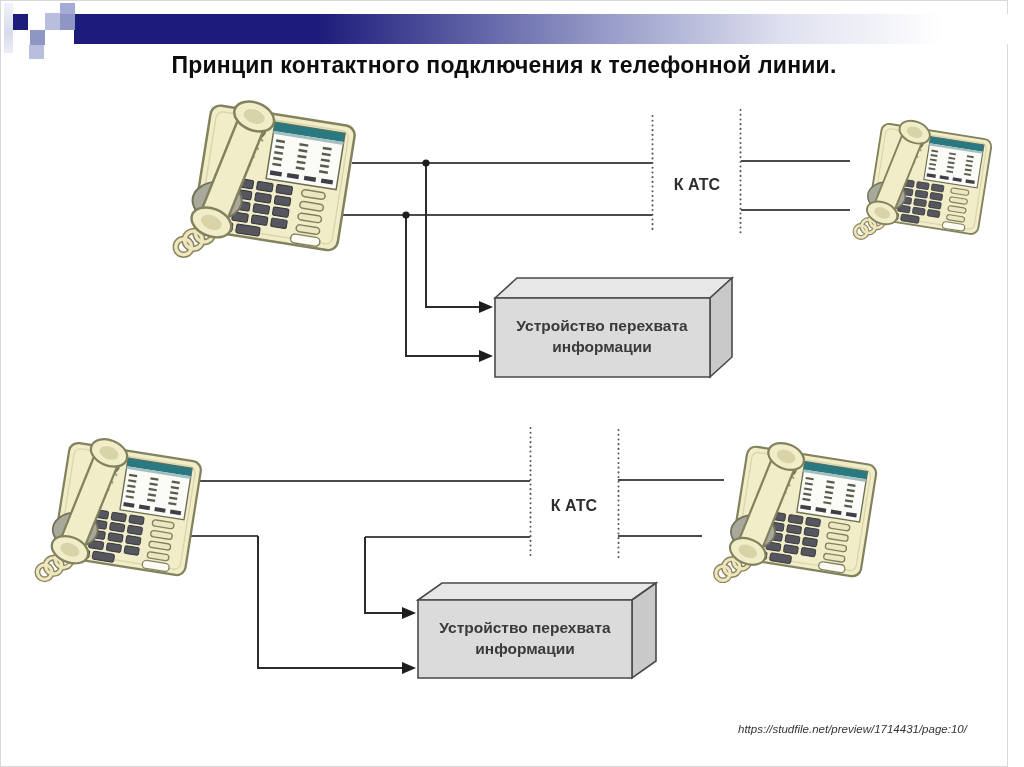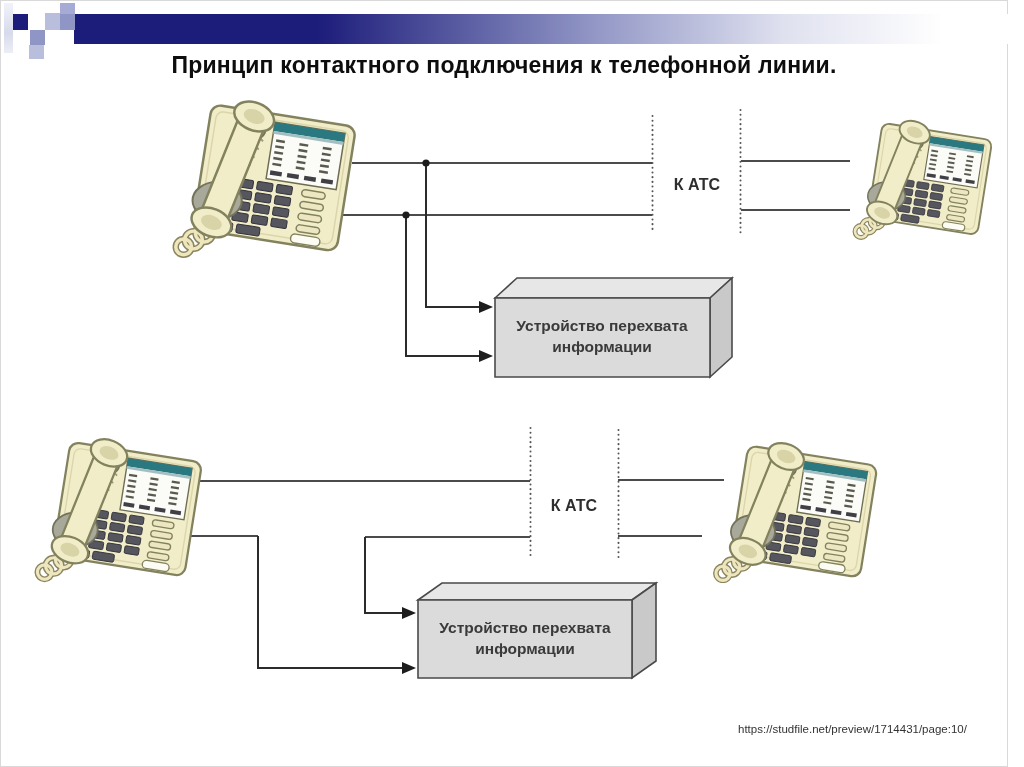--- a/index.html
+++ b/index.html
@@ -25,21 +25,21 @@
   .sq3 { left:60px; top:3px;  width:15px; height:13px; background:var(--lavender-soft); }
   .sq4 { left:60px; top:14px; width:15px; height:16px; background:var(--lavender-mid); }
   .sq5 { left:30px; top:30px; width:15px; height:15px; background:var(--lavender-mid); }
   .sq6 { left:29px; top:45px; width:15px; height:14px; background:var(--lavender-light); }
 
   .title {
     position:absolute; left:0; right:0; top:52px; text-align:center;
     font-size:23px; font-weight:bold; color:#0d0d0d; letter-spacing:0.2px;
   }
   .source-url {
-    position:absolute; left:738px; top:723px; font-size:11.5px; color:#333;
+    position:absolute; left:738px; top:723px; font-size:11.5px; color:#333;font-style:italic;
   }
   svg.diagram { position:absolute; left:0; top:0; }
   .wire { stroke:var(--wire); stroke-width:2.2; fill:none; }
   .tap  { stroke:#2b2b2b; stroke-width:2; fill:none; }
   .dotted { stroke:#555; stroke-width:2; fill:none;
             stroke-dasharray:0.1 4.6; stroke-linecap:round; }
   .jdot { fill:#1d1d1d; }
   .ahead { fill:#1d1d1d; }
   .box-front { fill:var(--box-fill); stroke:var(--box-stroke); stroke-width:1.6; }
   .box-top   { fill:var(--box-top);  stroke:var(--box-stroke); stroke-width:1.6; }

